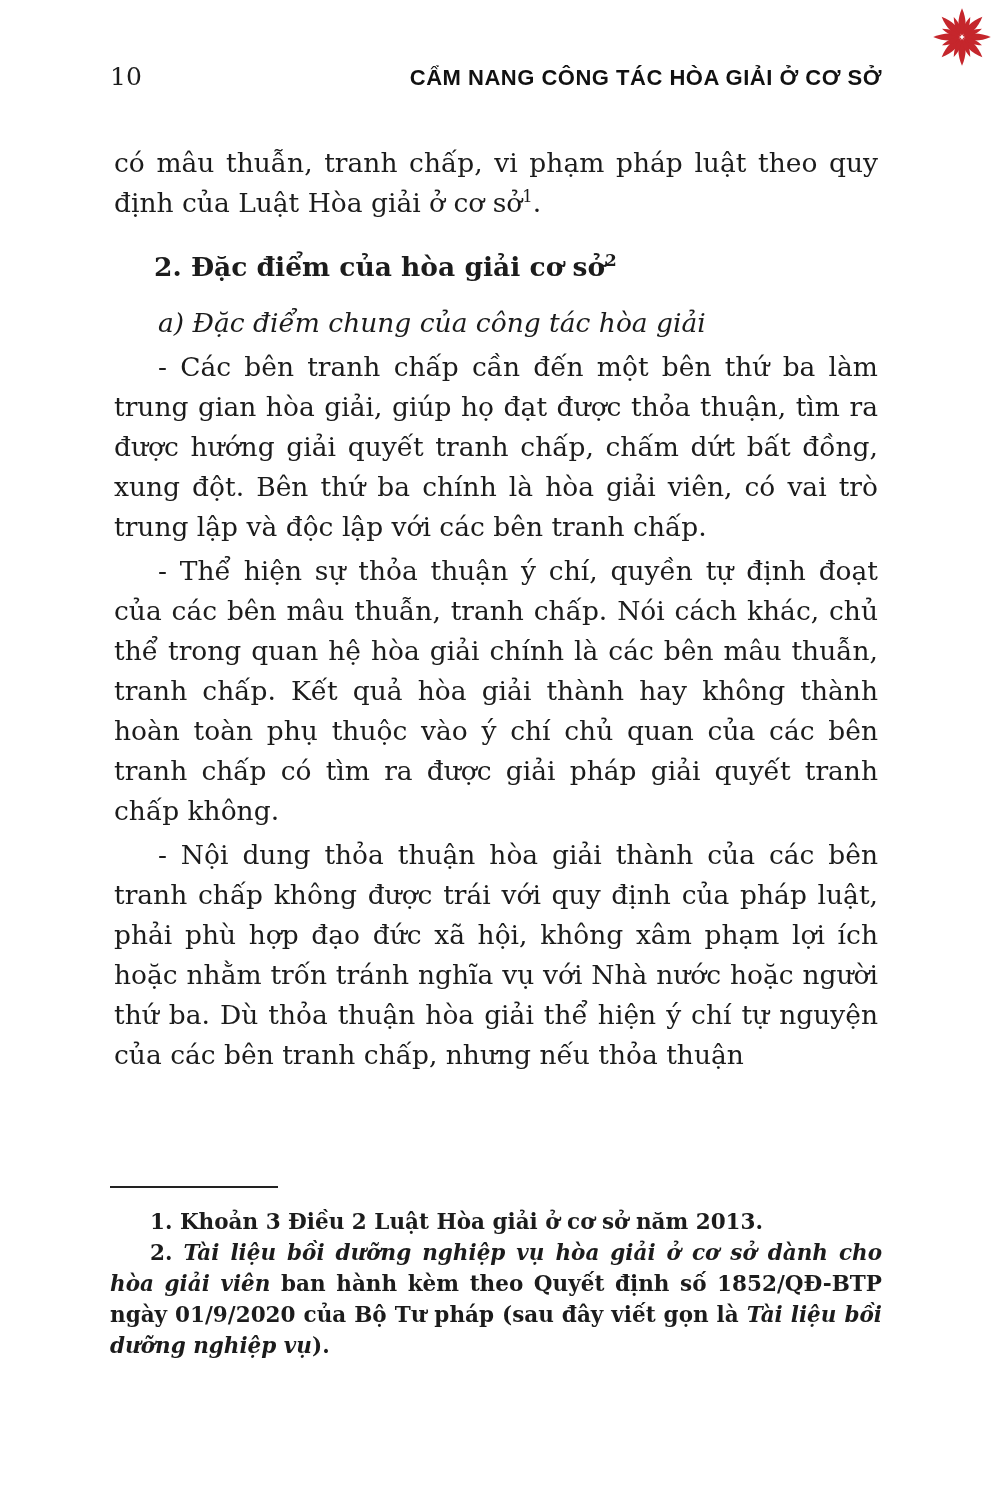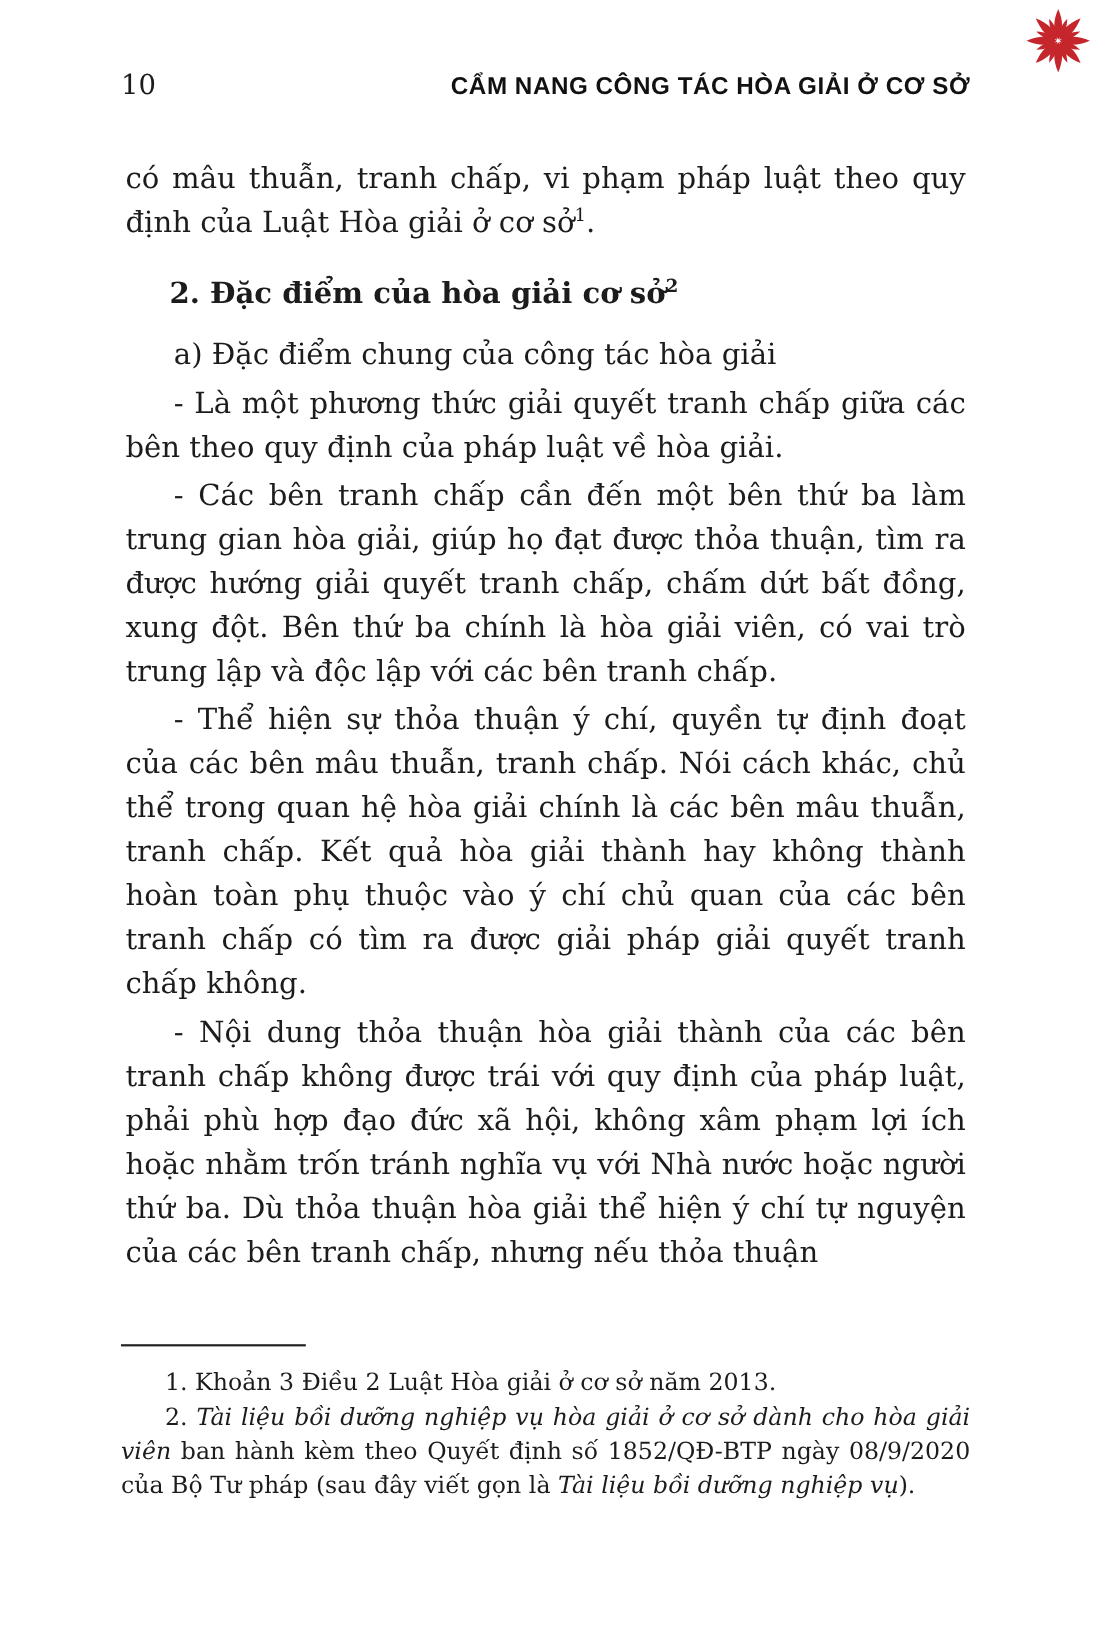--- a/index.html
+++ b/index.html
@@ -52,31 +52,33 @@
     text-indent: 44px;
   }
   .section-heading {
     font-size: 27px;
     font-weight: bold;
     margin: 24px 0 16px 0 !important;
     text-indent: 44px;
     text-align: center;
   }
   .sub-heading {
+    font-style: italic;
   }
   sup {
     font-size: 0.62em;
     line-height: 0;
     vertical-align: super;
   }
   .footnote-block {
     position: absolute;
     left: 110px;
     right: 118px;
-    top: 1222px;
+    top: 1186px;
+    font-weight: bold;
   }
   .footnote-rule {
     width: 168px;
     height: 0;
     border-top: 2px solid #222222;
     margin-bottom: 18px;
   }
   .footnotes p {
     margin: 0;
     font-size: 21.5px;
@@ -161,32 +163,31 @@
     </div>
 
     <div class="body-text">
 
       <p><span>có mâu thuẫn, tranh chấp, vi phạm pháp luật theo quy định của Luật Hòa giải ở cơ sở</span><sup>1</sup><span>.</span></p>
 
       <p class="section-heading"><span>2. Đặc điểm của hòa giải cơ sở</span><sup>2</sup></p>
 
       <p class="indent sub-heading">a) Đặc điểm chung của công tác hòa giải</p>
 
-      <p class="indent">- Là một phương thức giải quyết tranh chấp giữa các bên theo quy định của pháp luật về hòa giải.</p>
 
       <p class="indent">- Các bên tranh chấp cần đến một bên thứ ba làm trung gian hòa giải, giúp họ đạt được thỏa thuận, tìm ra được hướng giải quyết tranh chấp, chấm dứt bất đồng, xung đột. Bên thứ ba chính là hòa giải viên, có vai trò trung lập và độc lập với các bên tranh chấp.</p>
 
       <p class="indent">- Thể hiện sự thỏa thuận ý chí, quyền tự định đoạt của các bên mâu thuẫn, tranh chấp. Nói cách khác, chủ thể trong quan hệ hòa giải chính là các bên mâu thuẫn, tranh chấp. Kết quả hòa giải thành hay không thành hoàn toàn phụ thuộc vào ý chí chủ quan của các bên tranh chấp có tìm ra được giải pháp giải quyết tranh chấp không.</p>
 
       <p class="indent">- Nội dung thỏa thuận hòa giải thành của các bên tranh chấp không được trái với quy định của pháp luật, phải phù hợp đạo đức xã hội, không xâm phạm lợi ích hoặc nhằm trốn tránh nghĩa vụ với Nhà nước hoặc người thứ ba. Dù thỏa thuận hòa giải thể hiện ý chí tự nguyện của các bên tranh chấp, nhưng nếu thỏa thuận</p>
 
     </div>
   </div>
 
   <div class="footnote-block">
     <div class="footnote-rule"></div>
     <div class="footnotes">
       <p>1. Khoản 3 Điều 2 Luật Hòa giải ở cơ sở năm 2013.</p>
-      <p><span>2. </span><span class="italic">Tài liệu bồi dưỡng nghiệp vụ hòa giải ở cơ sở dành cho hòa giải viên</span><span> ban hành kèm theo Quyết định số 1852/QĐ-BTP ngày 08/9/2020 của Bộ Tư pháp (sau đây viết gọn là </span><span class="italic">Tài liệu bồi dưỡng nghiệp vụ</span><span>).</span></p>
+      <p><span>2. </span><span class="italic">Tài liệu bồi dưỡng nghiệp vụ hòa giải ở cơ sở dành cho hòa giải viên</span><span> ban hành kèm theo Quyết định số 1852/QĐ-BTP ngày 01/9/2020 của Bộ Tư pháp (sau đây viết gọn là </span><span class="italic">Tài liệu bồi dưỡng nghiệp vụ</span><span>).</span></p>
     </div>
   </div>
 
 </div>
 
 </body></html>

